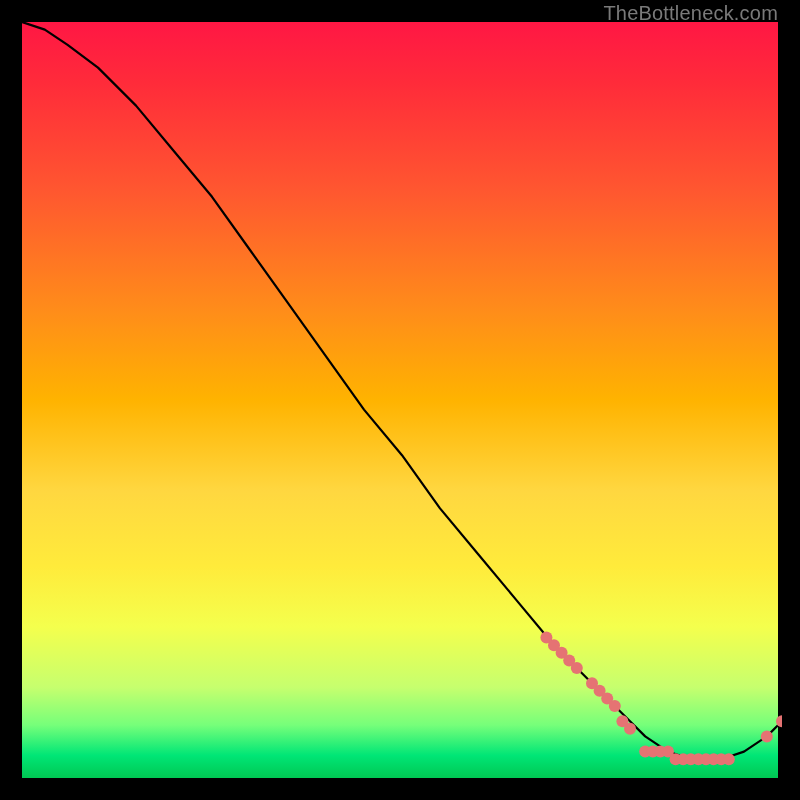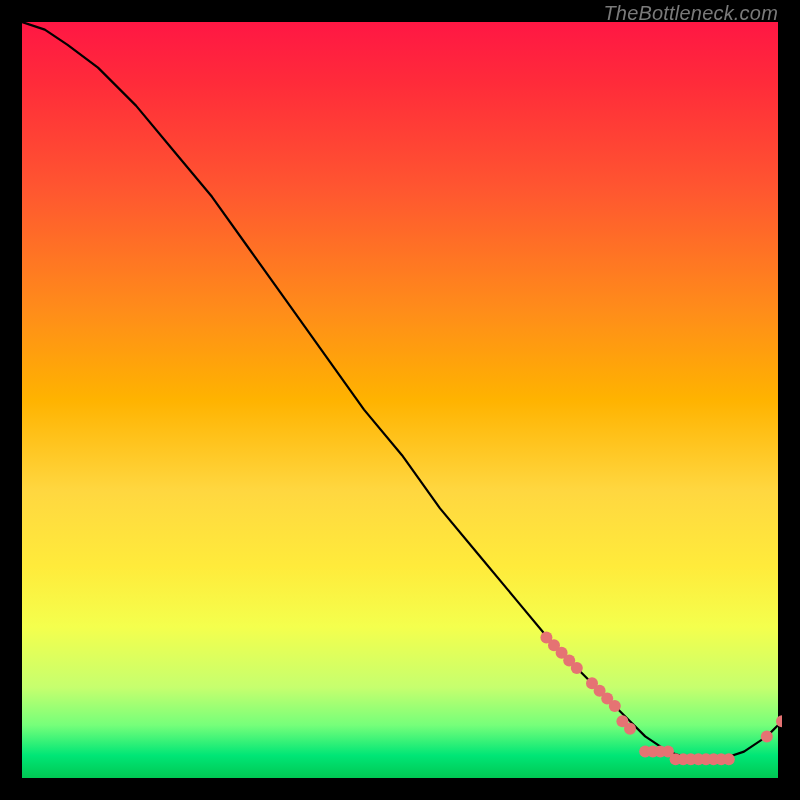--- a/index.html
+++ b/index.html
@@ -40,21 +40,20 @@
   }
   .watermark {
     position: absolute;
     top: 2px;
     right: 22px;
     font-family: Arial, Helvetica, sans-serif;
     font-size: 20px;
     color: #7a7a7a;
     letter-spacing: 0.2px;
     user-select: none;
-    font-style: italic;
   }
   svg.curve {
     position: absolute;
     left: 0;
     top: 0;
     width: 760px;
     height: 760px;
     pointer-events: none;
   }
 </style>

